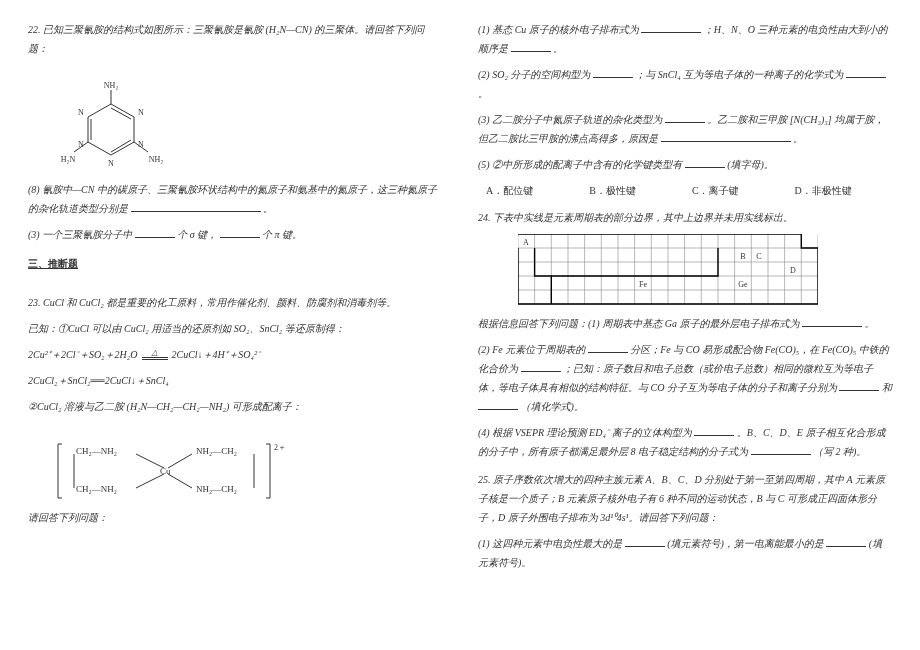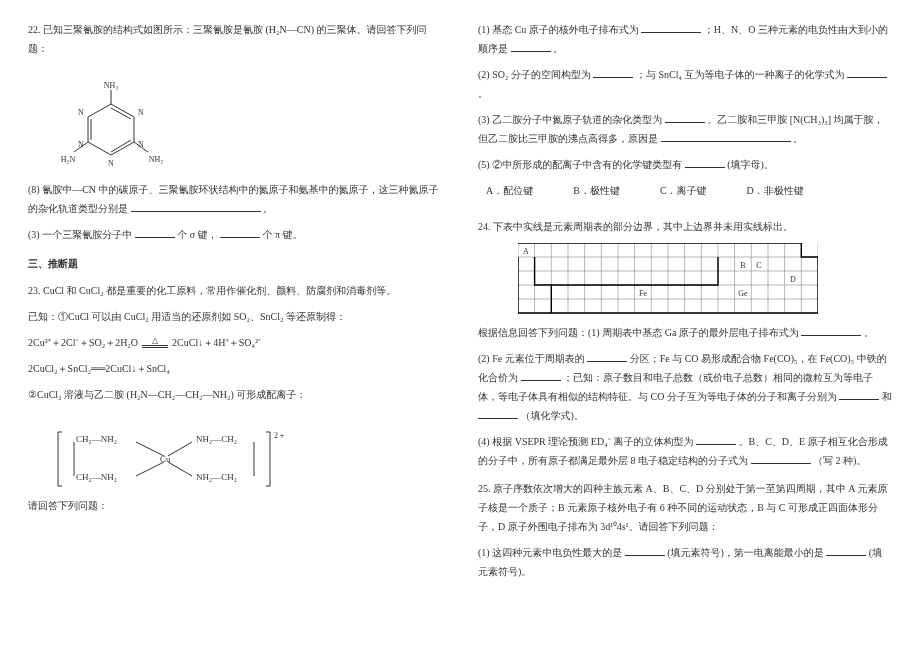--- a/index.html
+++ b/index.html
@@ -10,27 +10,27 @@
     font-family: "SimSun", "宋体", serif;
     font-size: 10px;
     color: #333;
     display: flex;
     padding: 20px 28px;
     gap: 36px;
     line-height: 1.9;
   }
   .col { flex: 1; min-width: 0; }
   .q { margin-bottom: 9px; }
-  .para { margin-bottom: 7px; }
-  .section { font-weight: bold; margin: 10px 0 8px 0; }
+  .para { margin-bottom: 7px; font-style: italic; }
+  .section { font-weight: bold; margin: 10px 0 20px 0; text-decoration: underline; }
   .blank { display: inline-block; border-bottom: 1px solid #333; min-width: 60px; height: 11px; vertical-align: baseline; }
   .blank.long { min-width: 130px; }
   .blank.short { min-width: 40px; }
   .diagram { margin: 24px 0 6px 28px; }
-  .opts { display: flex; gap: 40px; margin: 6px 0 17px 8px; }
+  .opts { display: flex; gap: 56px; margin: 6px 0 8px 8px; }
   .grid-wrap { margin: 6px 0 8px 40px; }
   svg { display: block; }
 </style>
 </head>
 <body>
 
 <div class="col">
 
   <div class="q">
     <div class="para">22. 已知三聚氰胺的结构式如图所示：三聚氰胺是氰胺 (H₂N—CN) 的三聚体。请回答下列问题：</div>

